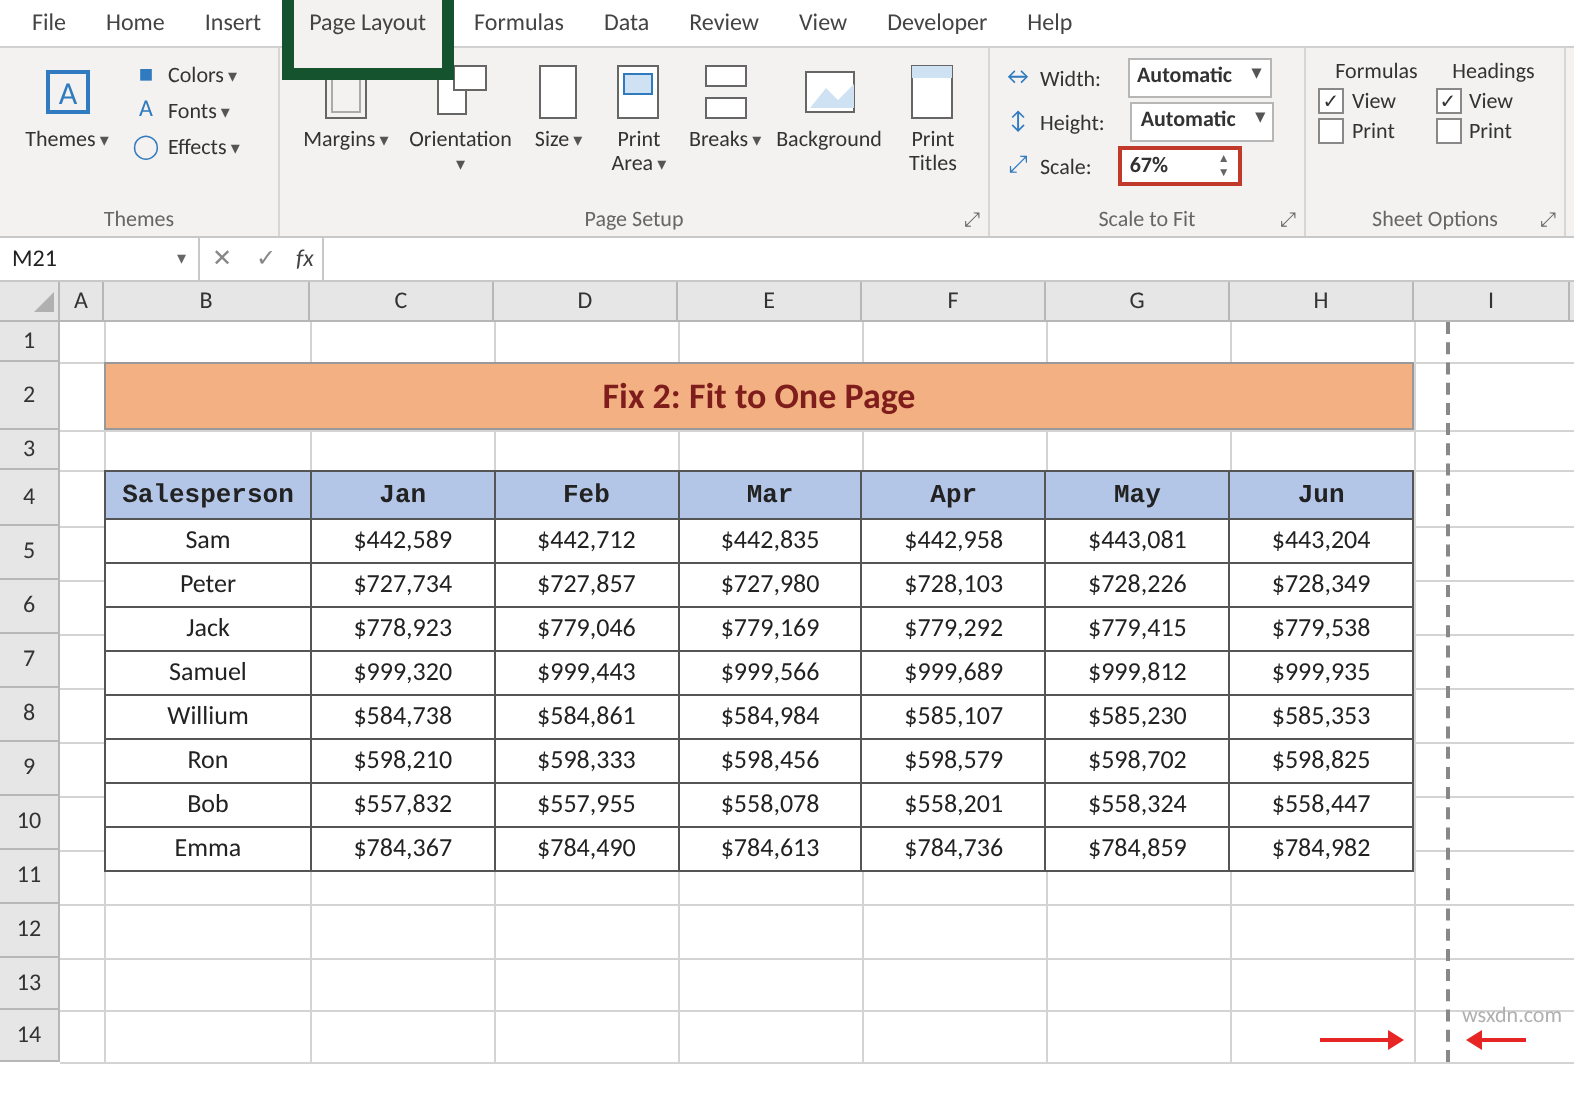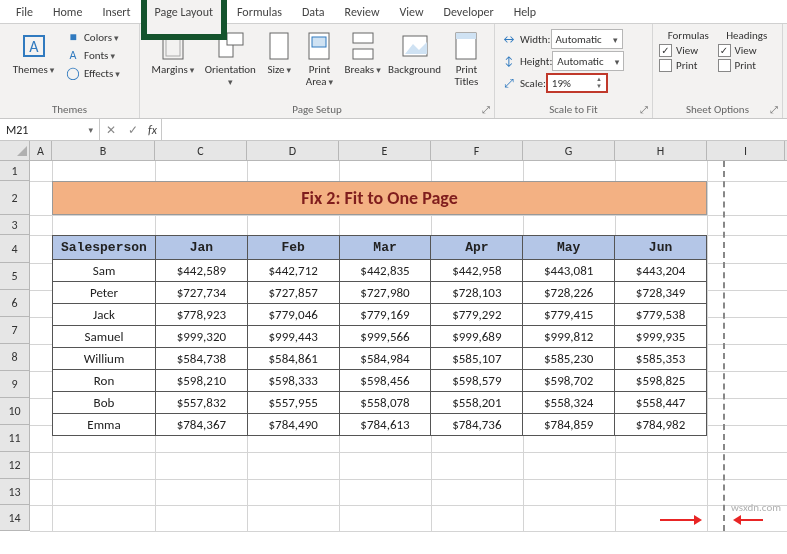--- a/index.html
+++ b/index.html
@@ -84,24 +84,24 @@
   }
   .big-btn .lbl { font-size: 11px; text-align: center; line-height: 1.1; margin-top: 2px;}
   .small-row { display: flex; align-items: center; margin: 1px 0; font-size: 11px; color: #333;}
   .small-row .ic { width: 16px; height: 16px; display: inline-flex; align-items:center; justify-content:center; margin-right: 3px; color: #307abf; font-size: 12px;}
   .dd::after { content: " ▾"; font-size: 9px; color: #555;}
   .value-box {
     border: 1px solid #b6b6b6;
     background: #fff;
     width: 72px;
     height: 20px;
-    margin-left: 0;
+    margin-left: 13px;
     padding: 1px 4px;
     font-size: 11px;
-    display: inline-flex; align-items:center;
+    display: inline-flex; align-items:flex-start;font-weight:bold;
   }
   .value-box.highlight { border: 2px solid #c0392b; width: 62px; }
   .spin {
     display: inline-flex; flex-direction: column; margin-left: auto;
   }
   .spin span { font-size: 6px; line-height: 7px; color: #666; }
   .cb { width: 13px; height: 13px; border: 1px solid #888; background: #fff; display: inline-flex; align-items:center; justify-content:center; margin-right: 4px; font-size: 10px; color: #333;}
   
   .fbar {
     height: 22px;
@@ -352,21 +352,21 @@
         <span>Height:</span>
         <div class="value-box">
             <span>Automatic</span>
             <span style="margin-left:auto;font-size:9px;color:#555">▾</span>
           </div>
       </div>
       <div class="small-row">
         <span class="ic">⤢</span>
         <span>Scale:</span>
         <div class="value-box highlight">
-            <span>19%</span>
+            <span>67%</span>
             <span class="spin">
               <span>▲</span>
               <span>▼</span>
             </span>
           </div>
       </div>
     </div>
     <div class="group-title"><span>Scale to Fit</span><span class="launch">⤢</span></div>
   </div>
 

